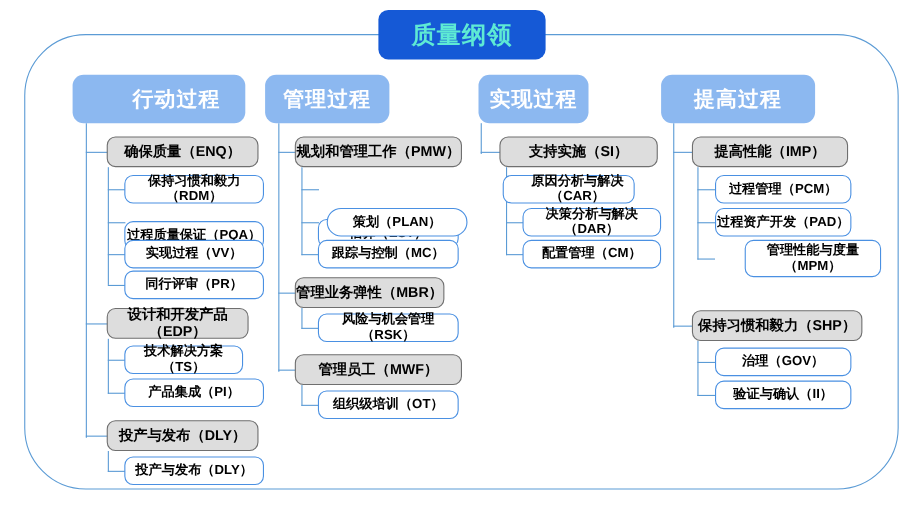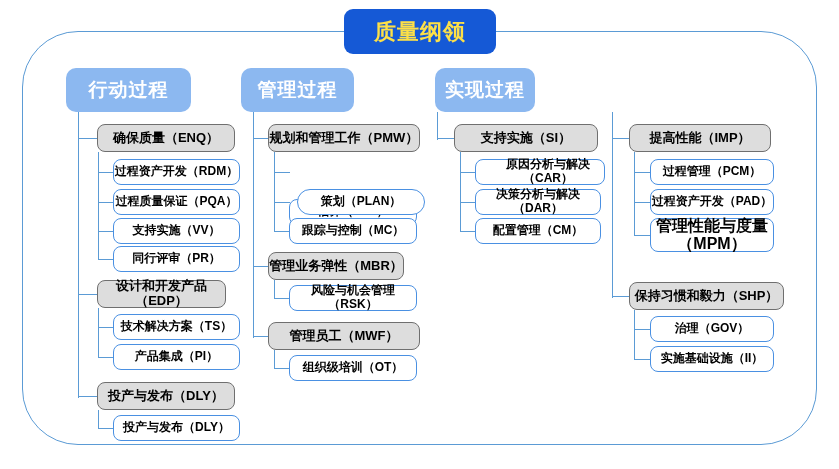--- a/index.html
+++ b/index.html
@@ -36,21 +36,21 @@
     position: absolute;
     left: 344px;
     top: 9px;
     width: 152px;
     height: 45px;
     background: #1559d6;
     border-radius: 9px;
     display: flex;
     align-items: center;
     justify-content: center;
-    color: #fde047;
+    color: #5eead4;
     font-size: 22px;
     font-weight: bold;
     letter-spacing: 1px;
     z-index: 6;
   }
 
   
   .col-header {
     position: absolute;
     height: 44px;
@@ -86,44 +86,46 @@
     font-weight: bold;
   }
   .node.child {
     background: #ffffff;
     border: 1.3px solid #4a90e2;
     color: #000000;
     font-size: 12px;
     font-weight: bold;
   }
   .node.two-line {
-    font-size: 16px;
+    font-size: 12px;
+    margin-left: 27px;
   }
 
   
   .ln {
     position: absolute;
     background: #5b9bd5;
     z-index: 2;
   }
   .ln.v { width: 1.4px; }
   .ln.h { height: 1.4px; }
 </style>
 </head>
 <body>
 
 <div id="canvas">
 
   <div id="outer-frame"></div>
 
   <div id="root-title">质量纲领</div>
 
-  <div class="col-header" style="left:66px;  top:68px; width:125px;">行动过程</div>
+  <div class="col-header" style="left:66px;  top:68px; width:125px;padding-left:32px;">行动过程</div>
   <div class="col-header" style="left:241px; top:68px; width:113px;">管理过程</div>
   <div class="col-header" style="left:435px; top:68px; width:100px;">实现过程</div>
+  <div class="col-header" style="left:601px; top:68px; width:140px;">提高过程</div>
 
   <div class="ln v" style="left:78px; top:112px; height:286px;"></div>
   <div class="ln h" style="left:78px; top:138px; width:20px;"></div>
   <div class="ln h" style="left:78px; top:294px; width:20px;"></div>
   <div class="ln h" style="left:78px; top:396px; width:20px;"></div>
 
   <div class="ln v" style="left:98px; top:152px; height:107px;"></div>
   <div class="ln h" style="left:98px; top:172px; width:16px;"></div>
   <div class="ln h" style="left:98px; top:202px; width:16px;"></div>
   <div class="ln h" style="left:98px; top:231px; width:16px;"></div>
@@ -167,50 +169,50 @@
   <div class="ln v" style="left:634px; top:152px; height:84px;"></div>
   <div class="ln h" style="left:634px; top:172px; width:16px;"></div>
   <div class="ln h" style="left:634px; top:202px; width:16px;"></div>
   <div class="ln h" style="left:634px; top:235px; width:16px;"></div>
 
   <div class="ln v" style="left:634px; top:310px; height:50px;"></div>
   <div class="ln h" style="left:634px; top:329px; width:16px;"></div>
   <div class="ln h" style="left:634px; top:359px; width:16px;"></div>
 
   <div class="node parent" style="left:97px;  top:124px; width:138px; height:28px;">确保质量（ENQ）</div>
-  <div class="node child" style="left:113px; top:159px; width:127px; height:26px;">过程资产开发（RDM）</div>
-  <div class="node child" style="left:113px; top:189px; width:127px; height:26px;">过程质量保证（PQA）</div>
-  <div class="node child" style="left:113px; top:218px; width:127px; height:26px;">支持实施（VV）</div>
+  <div class="node child" style="left:113px; top:159px; width:127px; height:26px;">保持习惯和毅力（RDM）</div>
+  <div class="node child" style="left:113px; top:201px; width:127px; height:26px;">过程质量保证（PQA）</div>
+  <div class="node child" style="left:113px; top:218px; width:127px; height:26px;">实现过程（VV）</div>
   <div class="node child" style="left:113px; top:246px; width:127px; height:26px;">同行评审（PR）</div>
 
   <div class="node parent" style="left:97px;  top:280px; width:129px; height:28px;">设计和开发产品（EDP）</div>
-  <div class="node child" style="left:113px; top:314px; width:127px; height:26px;">技术解决方案（TS）</div>
+  <div class="node child" style="left:113px; top:314px; width:108px; height:26px;">技术解决方案（TS）</div>
   <div class="node child" style="left:113px; top:344px; width:127px; height:26px;">产品集成（PI）</div>
 
   <div class="node parent" style="left:97px;  top:382px; width:138px; height:28px;">投产与发布（DLY）</div>
   <div class="node child" style="left:113px; top:415px; width:127px; height:26px;">投产与发布（DLY）</div>
 
   <div class="node parent" style="left:268px; top:124px; width:152px; height:28px;text-align:right;">规划和管理工作（PMW）</div>
   <div class="node child" style="left:289px; top:159px; width:128px; height:26px;margin-top:40px;">估算（EST）</div>
   <div class="node child" style="left:297px; top:189px; width:128px; height:26px;border-radius:13px;">策划（PLAN）</div>
   <div class="node child" style="left:289px; top:218px; width:128px; height:26px;">跟踪与控制（MC）</div>
 
   <div class="node parent" style="left:268px; top:252px; width:136px; height:28px;">管理业务弹性（MBR）</div>
   <div class="node child" style="left:289px; top:285px; width:128px; height:26px;">风险与机会管理（RSK）</div>
 
   <div class="node parent" style="left:268px; top:322px; width:152px; height:28px;">管理员工（MWF）</div>
   <div class="node child" style="left:289px; top:355px; width:128px; height:26px;">组织级培训（OT）</div>
 
   <div class="node parent" style="left:454px; top:124px; width:144px; height:28px;">支持实施（SI）</div>
-  <div class="node child" style="left:475px; top:159px; width:130px; height:26px;padding-left:16px;">原因分析与解决（CAR）</div>
+  <div class="node child" style="left:457px; top:159px; width:120px; height:26px;padding-left:16px;">原因分析与解决（CAR）</div>
   <div class="node child" style="left:475px; top:189px; width:126px; height:26px;">决策分析与解决（DAR）</div>
   <div class="node child" style="left:475px; top:218px; width:126px; height:26px;">配置管理（CM）</div>
 
   <div class="node parent" style="left:629px; top:124px; width:142px; height:28px;">提高性能（IMP）</div>
   <div class="node child" style="left:650px; top:159px; width:124px; height:26px;">过程管理（PCM）</div>
   <div class="node child" style="left:650px; top:189px; width:124px; height:26px;">过程资产开发（PAD）</div>
   <div class="node child two-line" style="left:650px; top:218px; width:124px; height:34px;">管理性能与度量<br>（MPM）</div>
 
   <div class="node parent" style="left:629px; top:282px; width:155px; height:28px;">保持习惯和毅力（SHP）</div>
   <div class="node child" style="left:650px; top:316px; width:124px; height:26px;">治理（GOV）</div>
-  <div class="node child" style="left:650px; top:346px; width:124px; height:26px;">实施基础设施（II）</div>
+  <div class="node child" style="left:650px; top:346px; width:124px; height:26px;">验证与确认（II）</div>
 
 </div>
 
 </body></html>

